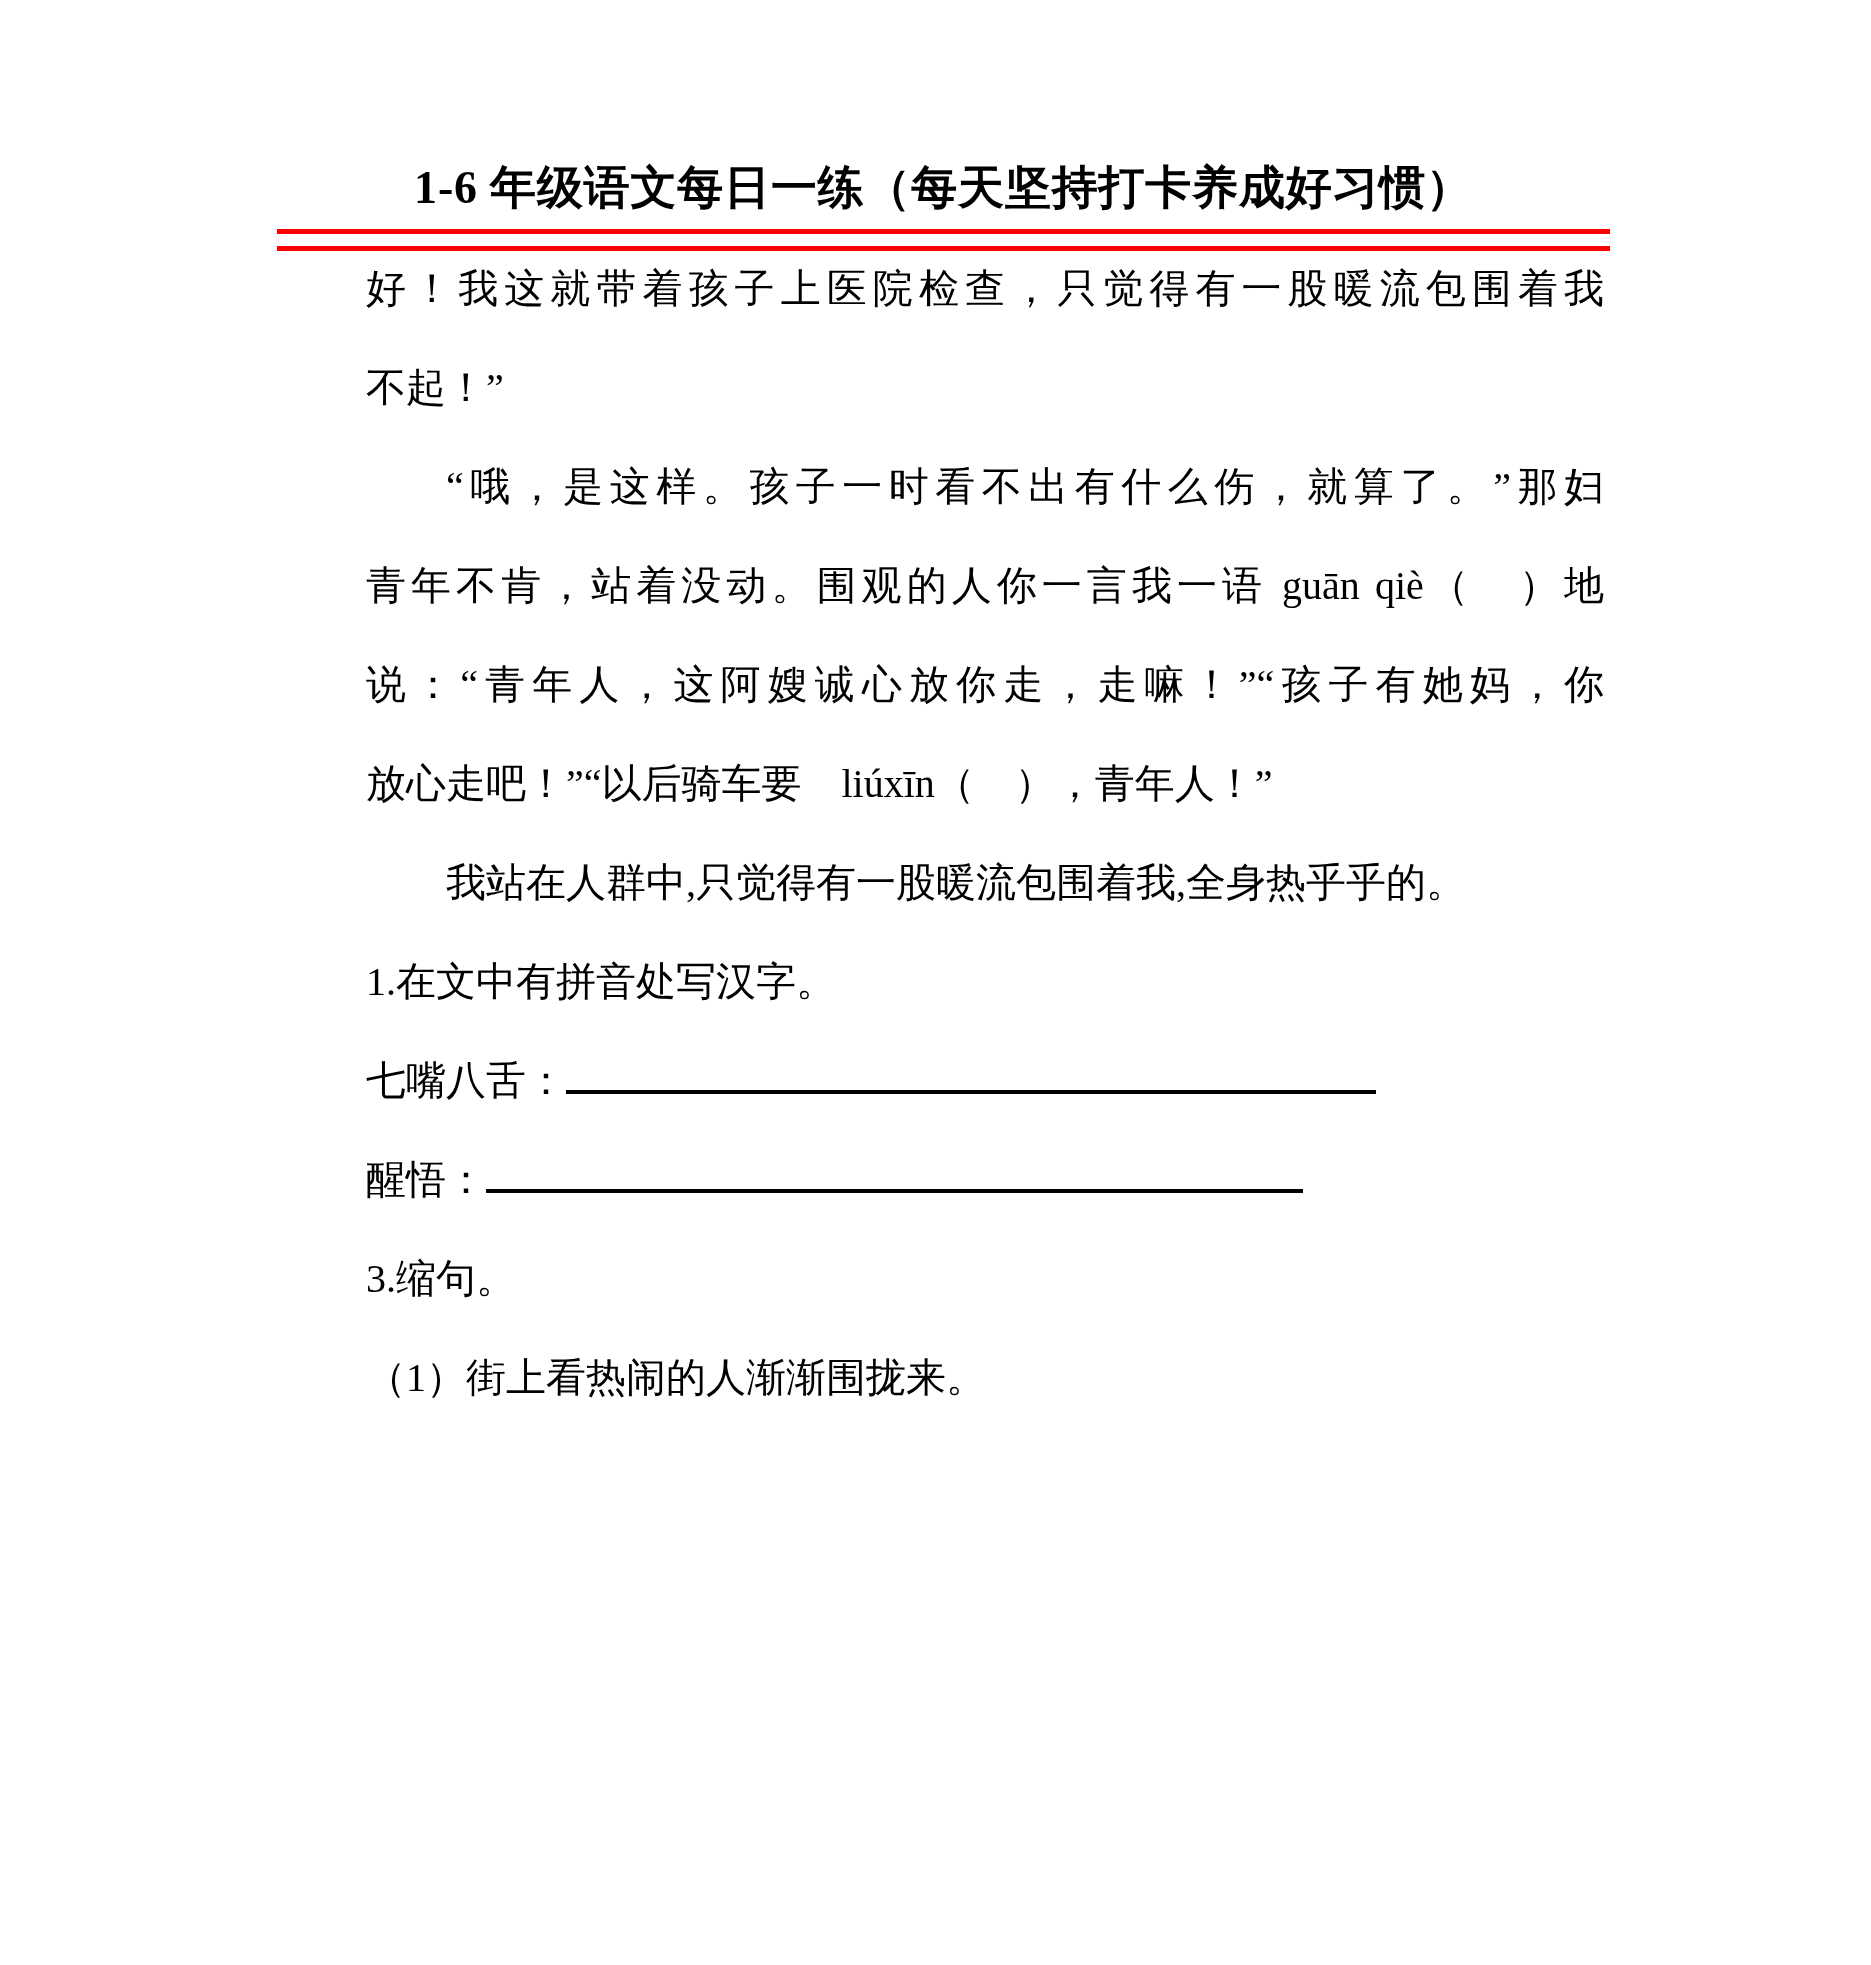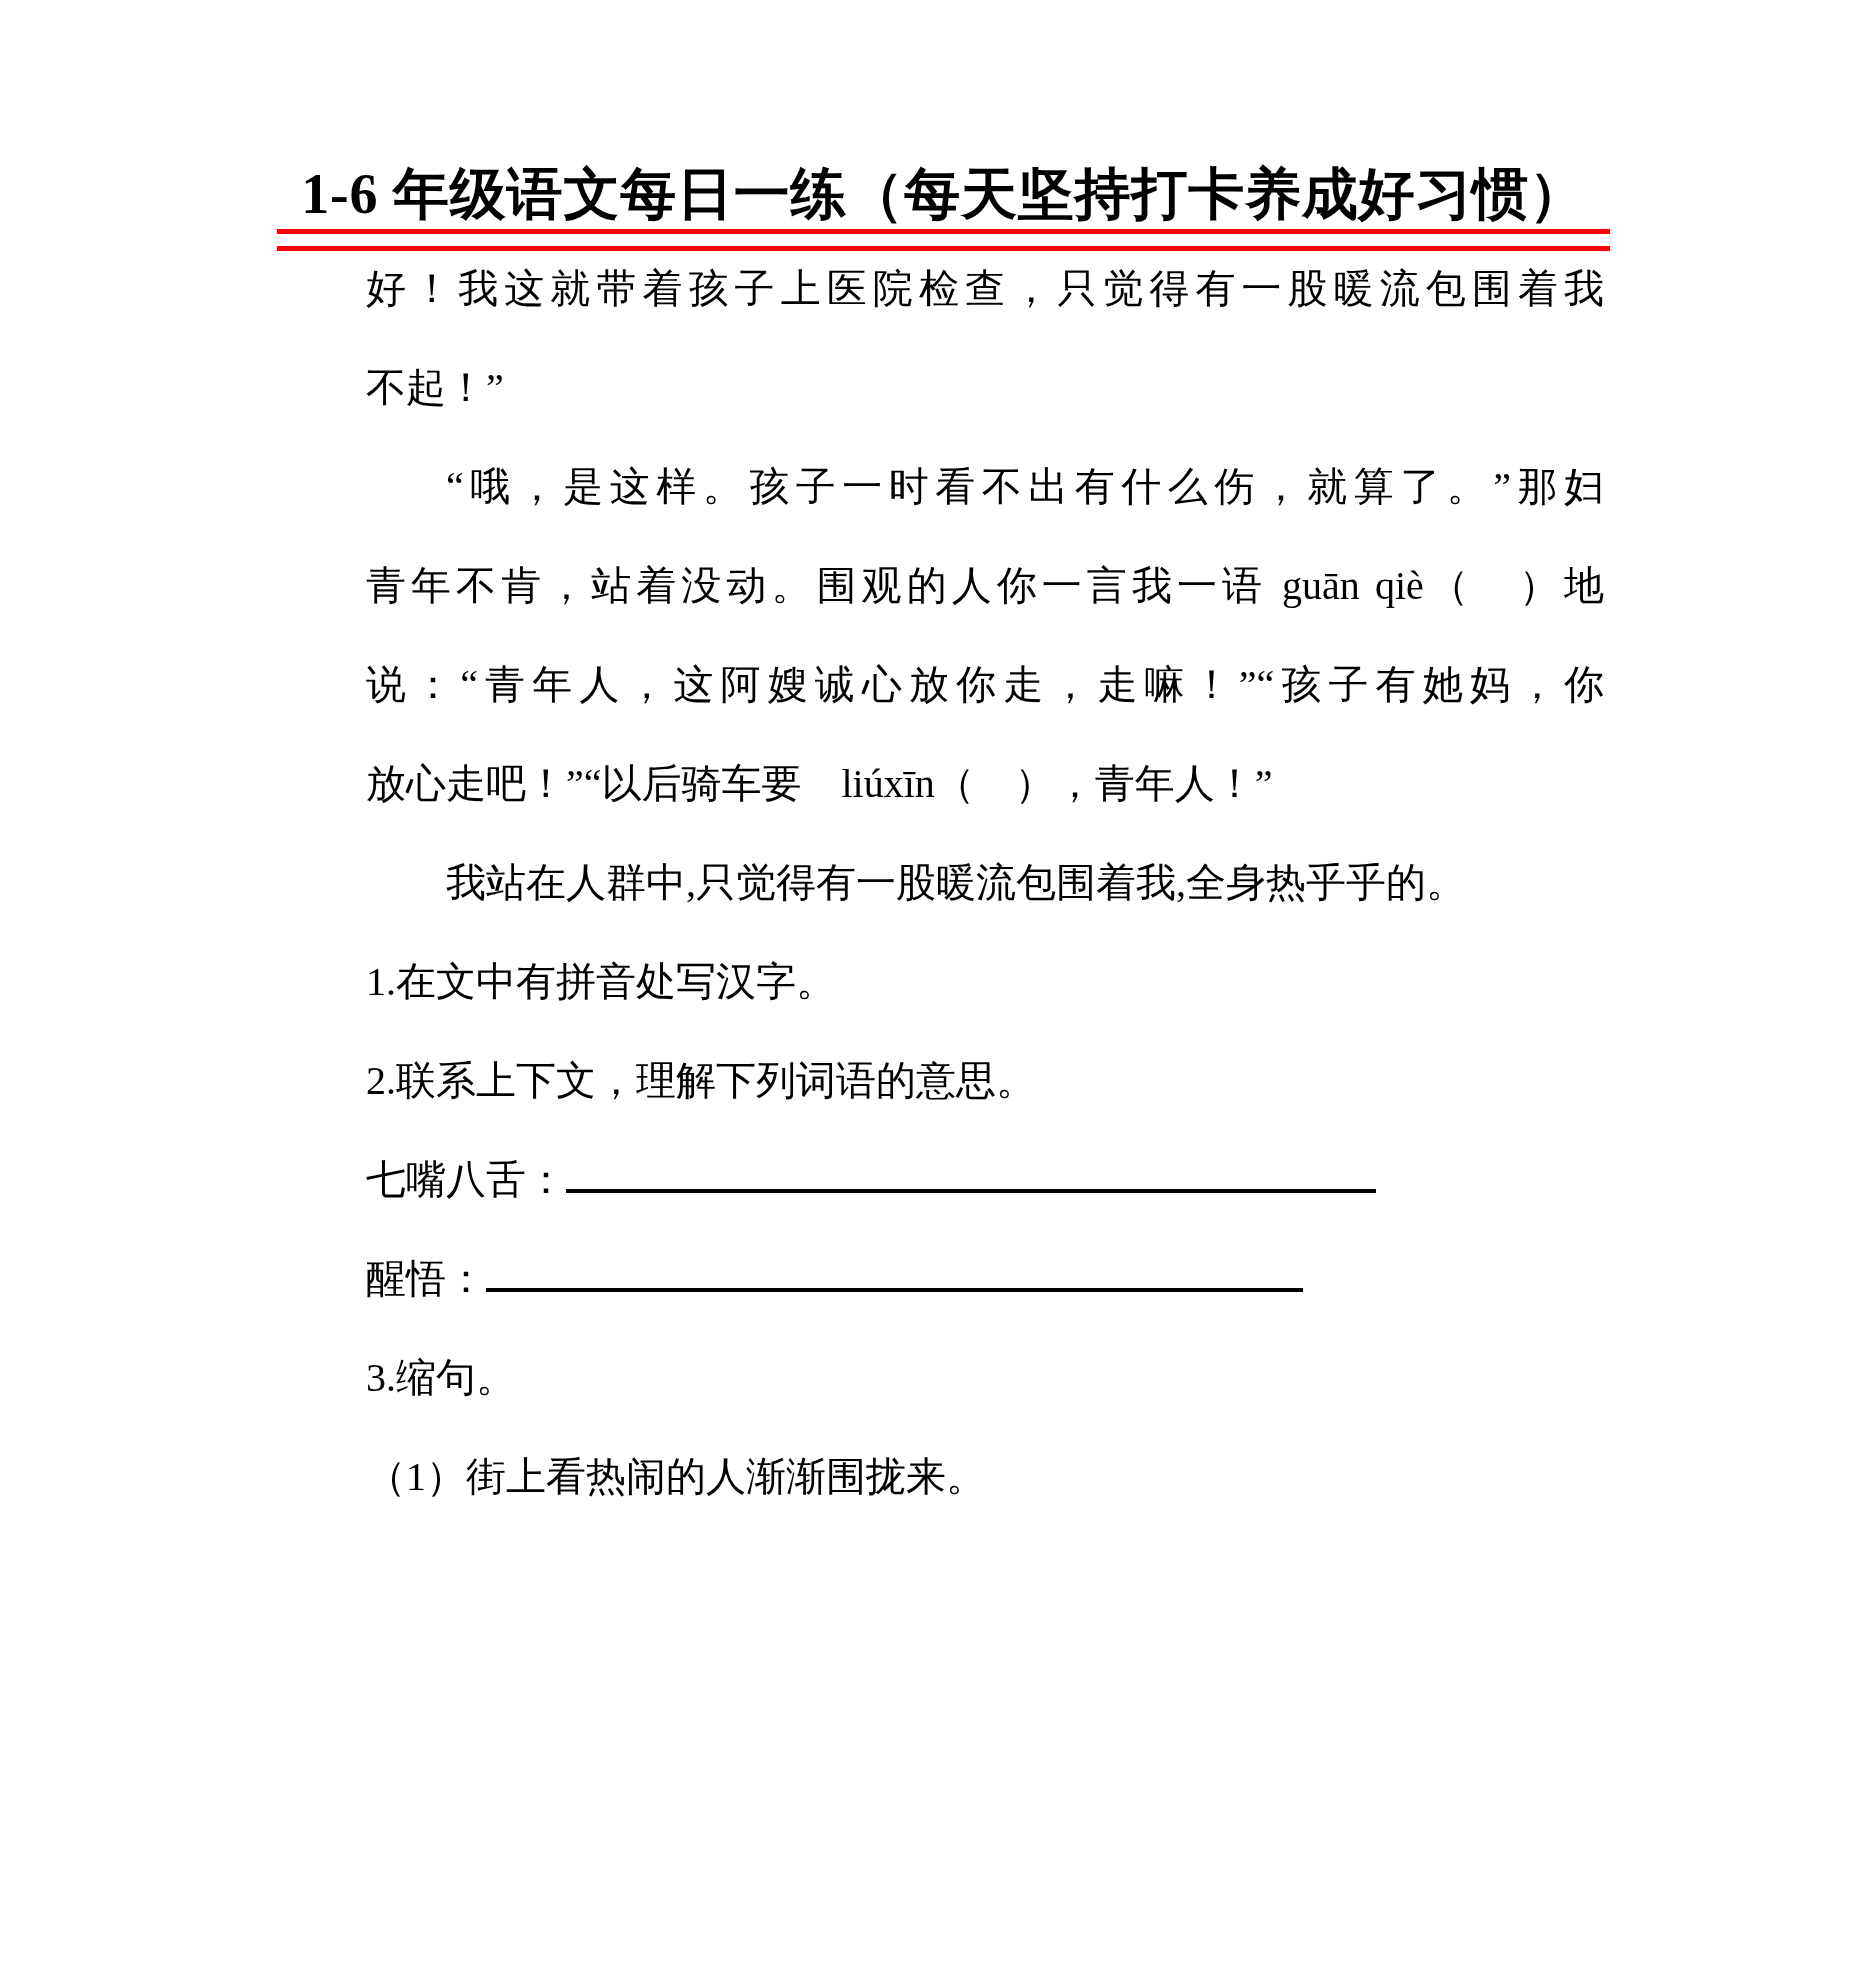--- a/index.html
+++ b/index.html
@@ -1,19 +1,19 @@
 <!DOCTYPE html>
 <html style="font-size:6.3px"><head>
 <meta charset="utf-8">
 <style>
   html,body{margin:0;padding:0;background:#ffffff;}
   .page{position:relative;width:1872px;height:2647px;background:#ffffff;overflow:hidden;
         font-family:"Liberation Serif","DejaVu Serif",serif;color:#000;}
   .header-title{position:absolute;left:283px;top:157px;width:1321px;text-align:center;
-        font-size:56px;font-weight:bold;letter-spacing:0.8px;white-space:nowrap;}
+        font-size:46px;font-weight:bold;letter-spacing:0.8px;white-space:nowrap;}
   .rules{position:absolute;left:277px;top:229px;width:1333px;}
   .rule{height:5.1px;}
   .rule + .rule{margin-top:12.2px;}
   .content{position:absolute;left:366px;top:239px;width:1238px;
         font-size:40px;line-height:99px;}
   .line{height:99px;white-space:nowrap;}
   .line.j{white-space:normal;text-align:justify;text-align-last:justify;}
   .line.ind-half{text-indent:21.6px;}
   .line.ind2{text-indent:80px;}
   .line.outdent{margin-left:-83px;}
@@ -61,23 +61,20 @@
   </div>
 
   <div class="line ind2">
     <span class="txt">我站在人群中,只觉得有一股暖流包围着我,全身热乎乎的。</span>
   </div>
 
   <div class="line">
     <span class="txt">1.在文中有拼音处写汉字。</span>
   </div>
 
-  <div class="line">
-    <span class="txt">2.联系上下文，理解下列词语的意思。</span>
-  </div>
 
   <div class="line">
     <span class="txt">七嘴八舌：</span><span class="ul-seg" style="display: inline-block; width: 810px;"></span>
   </div>
 
   <div class="line">
     <span class="txt">醒悟：</span><span class="ul-seg" style="display: inline-block; width: 817px;"></span>
   </div>
 
   <div class="line">

